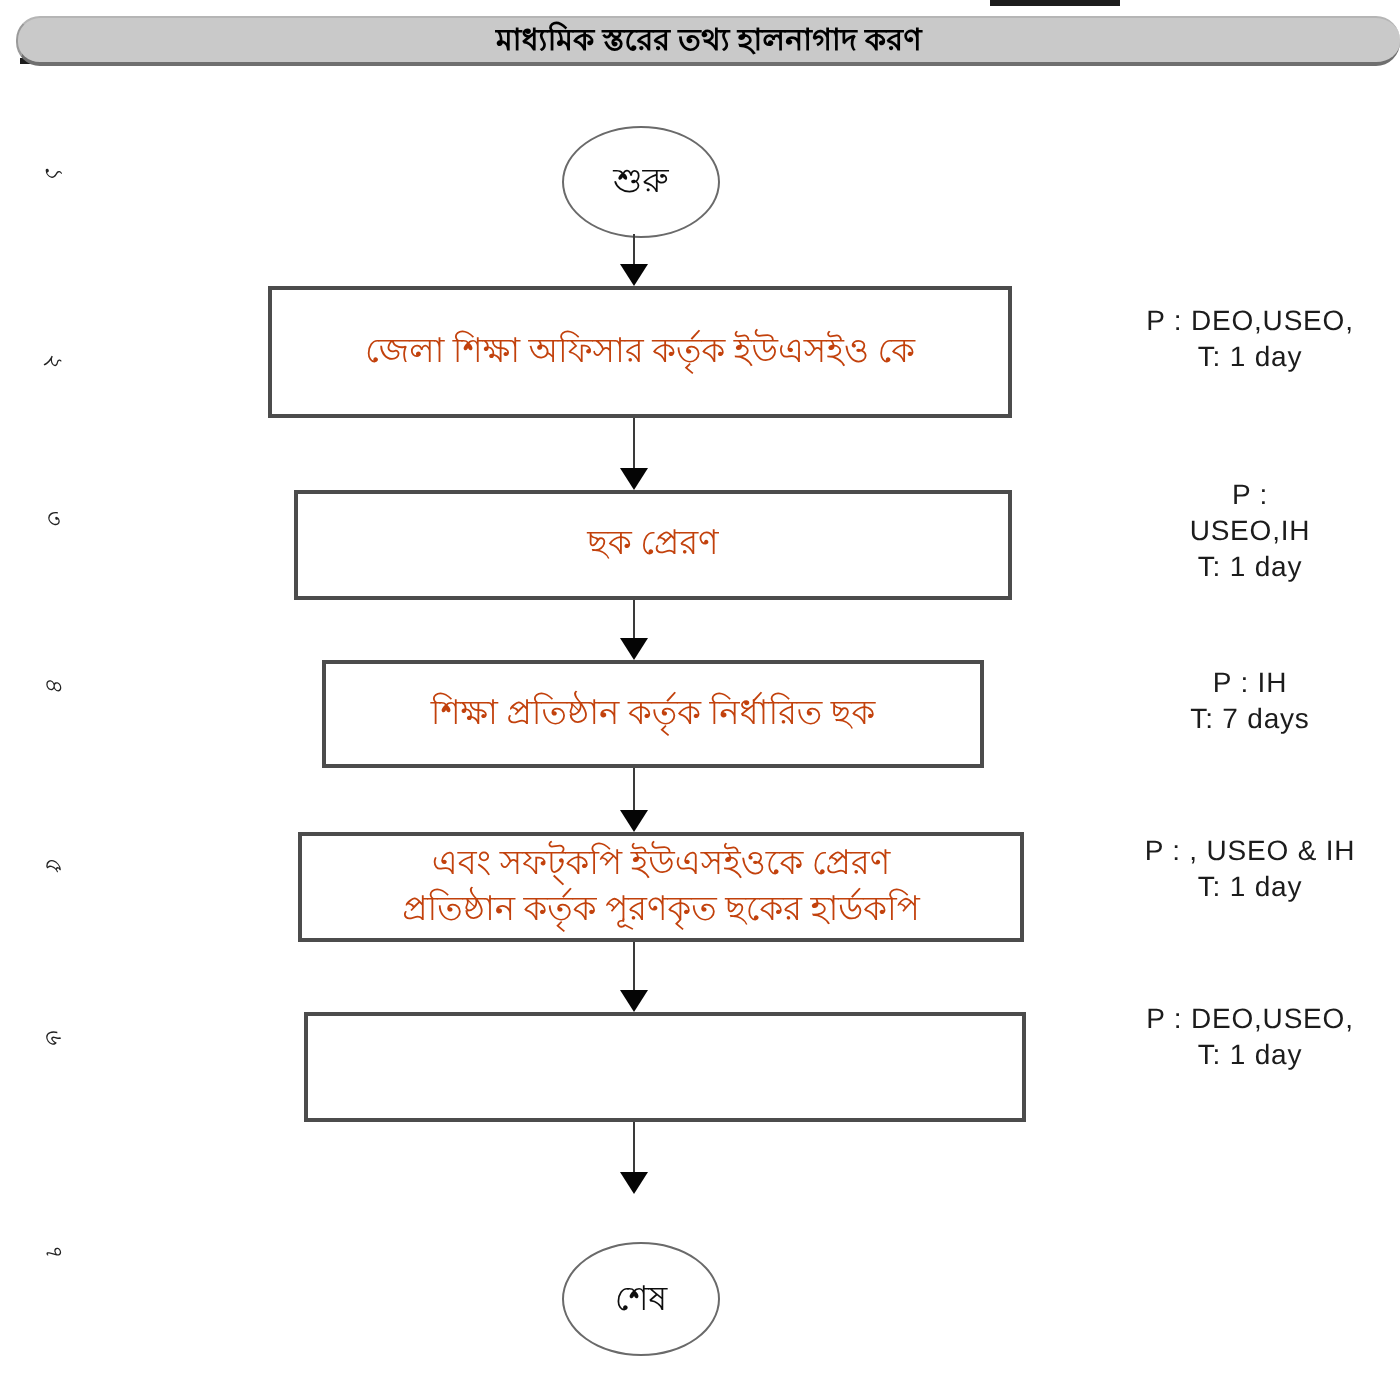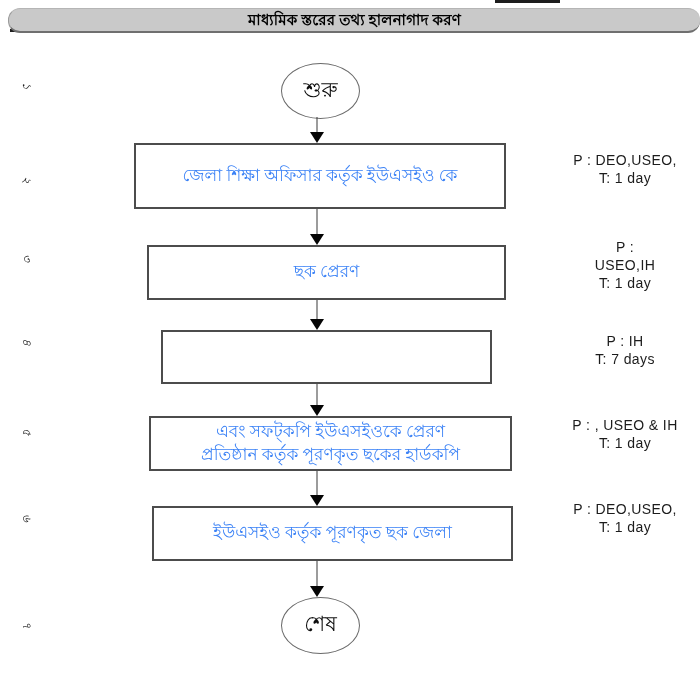--- a/index.html
+++ b/index.html
@@ -25,28 +25,28 @@
   
   .row-num{
     width:18px;height:18px;display:flex;align-items:center;justify-content:center;
     font-size:12px;color:#222;transform:rotate(90deg);font-style:italic;
   }
 
   
   .oval{
     border:1px solid #6a6a6a;border-radius:50%;
     display:flex;align-items:center;justify-content:center;
-    font-size:21px;color:#0d0d0d;background:#fff;text-align:right;
+    font-size:17px;color:#0d0d0d;background:#fff;text-align:right;
   }
 
   
   .step-box{
     border:2px solid #4c4c4c;background:#fff;
     display:flex;flex-direction:column;align-items:center;justify-content:center;
-    text-align:center;font-size:17px;line-height:1.32;color:#3b82f6;
+    text-align:center;font-size:17px;line-height:1.32;color:#c2410c;
   }
 
   
   .annotation{
     width:170px;text-align:center;
     font-family:"Liberation Sans","DejaVu Sans",sans-serif;
     font-size:14px;line-height:1.3;color:#1c1c1c;letter-spacing:0.4px;
   }
 
   
@@ -110,20 +110,21 @@
   <div>USEO,IH</div>
   <div>T: 1 day</div>
 </div>
 
 <div class="abs arrow" style="left:310px;top:300px;height:30px;">
   <div class="shaft"></div>
   <div class="head"></div>
 </div>
 
 <div class="abs step-box" style="left:161px;top:330px;width:327px;height:50px;">
+  <div>শিক্ষা প্রতিষ্ঠান কর্তৃক নির্ধারিত ছক</div>
 </div>
 <div class="abs annotation" style="left:540px;top:332px;">
   <div>P : IH</div>
   <div>T: 7 days</div>
 </div>
 
 <div class="abs arrow" style="left:310px;top:384px;height:32px;">
   <div class="shaft"></div>
   <div class="head"></div>
 </div>
@@ -136,27 +137,26 @@
   <div>P : , USEO &amp; IH</div>
   <div>T: 1 day</div>
 </div>
 
 <div class="abs arrow" style="left:310px;top:471px;height:35px;">
   <div class="shaft"></div>
   <div class="head"></div>
 </div>
 
 <div class="abs step-box" style="left:152px;top:506px;width:357px;height:51px;">
-  <div>ইউএসইও কর্তৃক পূরণকৃত ছক জেলা</div>
 </div>
 <div class="abs annotation" style="left:540px;top:500px;">
   <div>P : DEO,USEO,</div>
   <div>T: 1 day</div>
 </div>
 
 <div class="abs arrow" style="left:310px;top:561px;height:36px;">
   <div class="shaft"></div>
   <div class="head"></div>
 </div>
 
-<div class="abs oval" style="left:281px;top:597px;width:77px;height:55px;">
+<div class="abs oval" style="left:281px;top:621px;width:77px;height:55px;">
   <span>শেষ</span>
 </div>
 
 </body></html>

